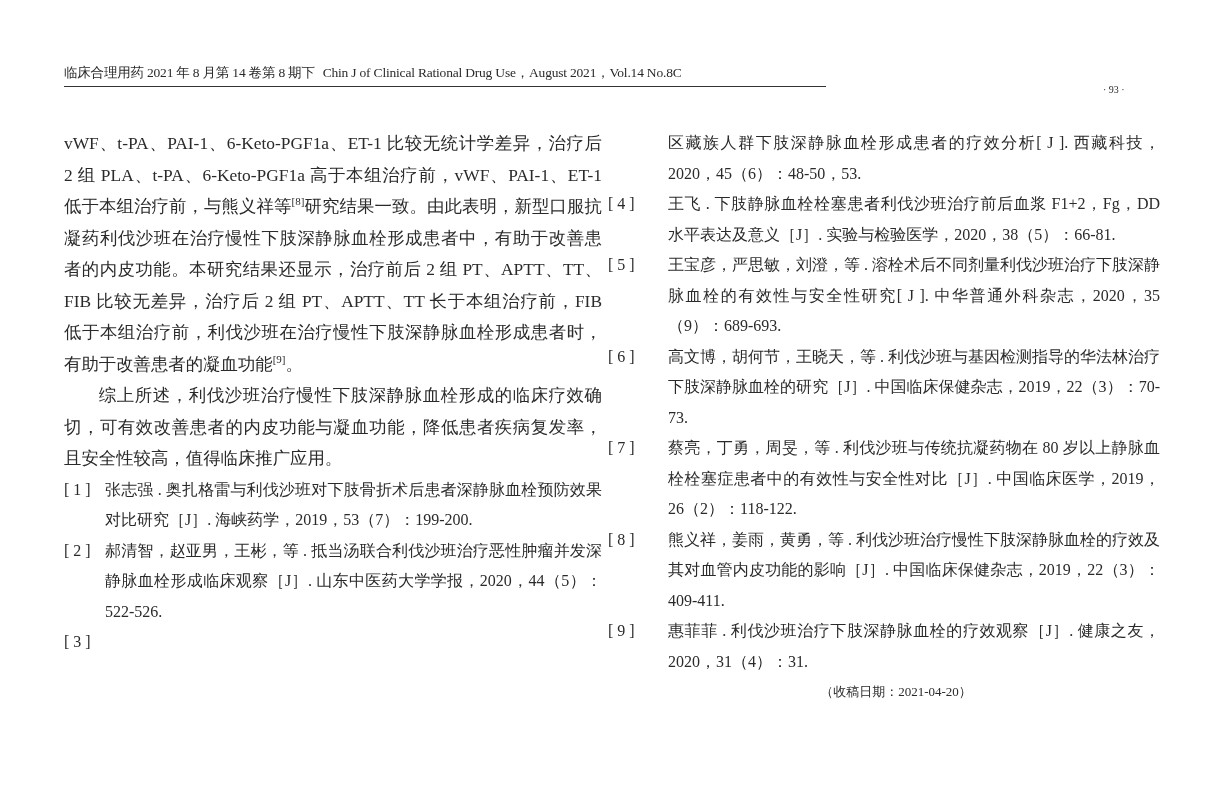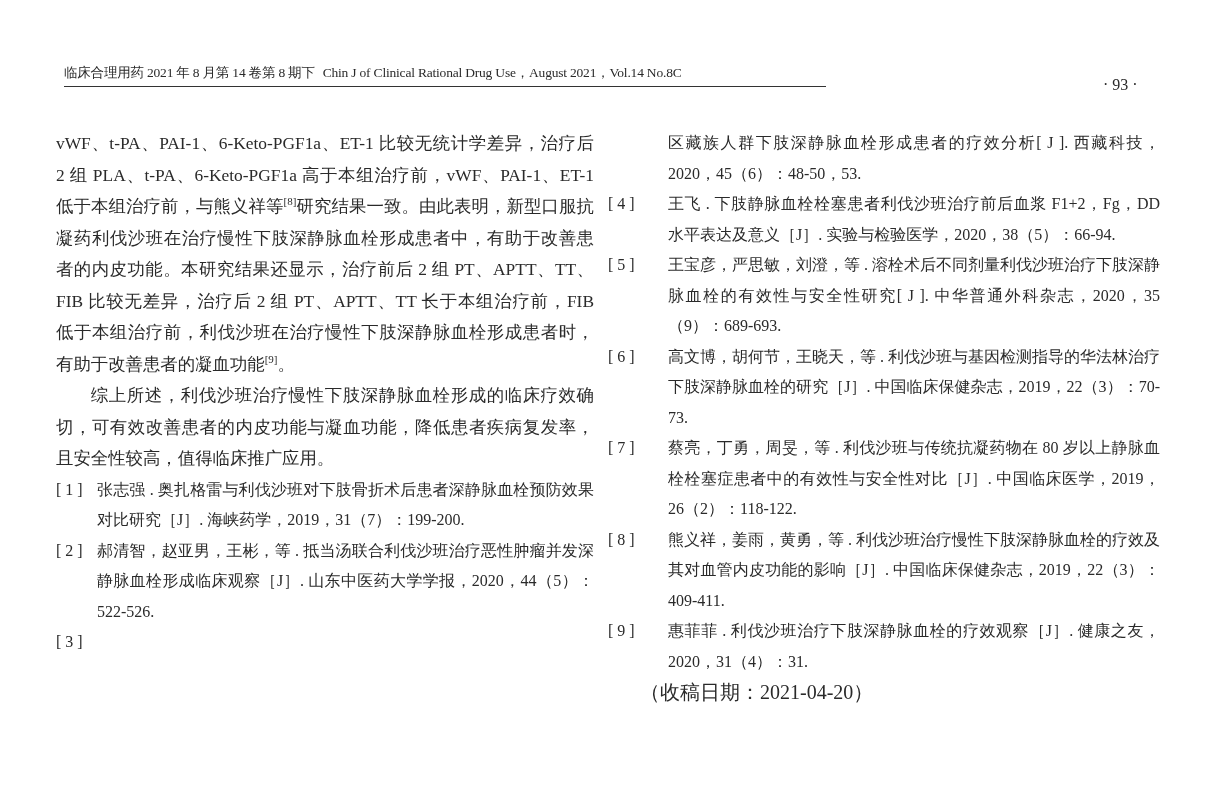--- a/index.html
+++ b/index.html
@@ -10,25 +10,25 @@
   }
   .header {
     position: absolute; left: 64px; top: 64px; width: 762px;
     font-size: 13.5px; letter-spacing: -0.2px; white-space: nowrap;
     font-family: "Liberation Serif", "DejaVu Serif", serif;
     padding-bottom: 4px;
     border-bottom: 1.3px solid #333;
   }
   .header .en { margin-left: 8px; }
   .page-num {
-    position: absolute; left: 1103px; top: 76px; font-size: 16px;
+    position: absolute; left: 1103px; top: 84px; font-size: 10px;
     font-family: "Liberation Serif", serif;
   }
   .col { position: absolute; top: 128px; }
-  .col.left { left: 56px; width: 538px; }
+  .col.left { left: 64px; width: 538px; }
   .col.right { left: 640px; width: 520px; }
   .para {
     font-size: 17.4px; line-height: 31.5px; margin: 0;
     text-align: justify; text-justify: inter-character;
     font-family: "Liberation Serif", "DejaVu Serif", serif;
   }
   .para.indent { text-indent: 2em; }
   sup { font-size: 11px; vertical-align: 7px; line-height: 0; }
   .refs-title {
     text-align: center; font-weight: bold; font-size: 16.5px;
@@ -41,57 +41,57 @@
     font-family: "Liberation Serif", "DejaVu Serif", serif;
     text-align: justify;
   }
   .ref .num {
     position: absolute; left: 0; top: 0; white-space: nowrap;
   }
   .right .ref.cont { padding-left: 28px; }
   .right .ref { padding-left: 28px; font-family: Liberation Serif, serif; }
   .right .ref .num { left: -32px; }
   .received {
-    text-align: left; font-size: 20px; line-height: 30px;
+    text-align: center; font-size: 13px; line-height: 30px;
     font-family: "Liberation Serif", "DejaVu Serif", serif;
     padding-right: 8px;
   }
 </style>
 </head>
 <body>
 
 <div class="header">
   <span>临床合理用药 2021 年 8 月第 14 卷第 8 期下</span><span class="en">Chin J of Clinical Rational Drug Use，August 2021，Vol.14 No.8C</span>
 </div>
 <div class="page-num">· 93 ·</div>
 
 <div class="col left">
   <p class="para"><span>vWF、t-PA、PAI-1、6-Keto-PGF1a、ET-1 比较无统计学差异，治疗后 2 组 PLA、t-PA、6-Keto-PGF1a 高于本组治疗前，vWF、PAI-1、ET-1 低于本组治疗前，与熊义祥等</span><sup>[8]</sup><span>研究结果一致。由此表明，新型口服抗凝药利伐沙班在治疗慢性下肢深静脉血栓形成患者中，有助于改善患者的内皮功能。本研究结果还显示，治疗前后 2 组 PT、APTT、TT、FIB 比较无差异，治疗后 2 组 PT、APTT、TT 长于本组治疗前，FIB 低于本组治疗前，利伐沙班在治疗慢性下肢深静脉血栓形成患者时，有助于改善患者的凝血功能</span><sup>[9]</sup><span>。</span></p>
   <p class="para indent">综上所述，利伐沙班治疗慢性下肢深静脉血栓形成的临床疗效确切，可有效改善患者的内皮功能与凝血功能，降低患者疾病复发率，且安全性较高，值得临床推广应用。</p>
 
   <div class="ref">
     <span class="num">[ 1 ]</span>
-    <span>张志强 . 奥扎格雷与利伐沙班对下肢骨折术后患者深静脉血栓预防效果对比研究［J］. 海峡药学，2019，31（7）：199-200.</span>
+    <span>张志强 . 奥扎格雷与利伐沙班对下肢骨折术后患者深静脉血栓预防效果对比研究［J］. 海峡药学，2019，53（7）：199-200.</span>
   </div>
   <div class="ref">
     <span class="num">[ 2 ]</span>
     <span>郝清智，赵亚男，王彬，等 . 抵当汤联合利伐沙班治疗恶性肿瘤并发深静脉血栓形成临床观察［J］. 山东中医药大学学报，2020，44（5）：522-526.</span>
   </div>
   <div class="ref">
     <span class="num">[ 3 ]</span>
   </div>
 </div>
 
 <div class="col right">
   <div class="ref cont">
     <span>区藏族人群下肢深静脉血栓形成患者的疗效分析[ J ]. 西藏科技，2020，45（6）：48-50，53.</span>
   </div>
   <div class="ref">
     <span class="num">[ 4 ]</span>
-    <span>王飞 . 下肢静脉血栓栓塞患者利伐沙班治疗前后血浆 F1+2，Fg，DD 水平表达及意义［J］. 实验与检验医学，2020，38（5）：66-94.</span>
+    <span>王飞 . 下肢静脉血栓栓塞患者利伐沙班治疗前后血浆 F1+2，Fg，DD 水平表达及意义［J］. 实验与检验医学，2020，38（5）：66-81.</span>
   </div>
   <div class="ref">
     <span class="num">[ 5 ]</span>
     <span>王宝彦，严思敏，刘澄，等 . 溶栓术后不同剂量利伐沙班治疗下肢深静脉血栓的有效性与安全性研究[ J ]. 中华普通外科杂志，2020，35（9）：689-693.</span>
   </div>
   <div class="ref">
     <span class="num">[ 6 ]</span>
     <span>高文博，胡何节，王晓天，等 . 利伐沙班与基因检测指导的华法林治疗下肢深静脉血栓的研究［J］. 中国临床保健杂志，2019，22（3）：70-73.</span>
   </div>
   <div class="ref">

